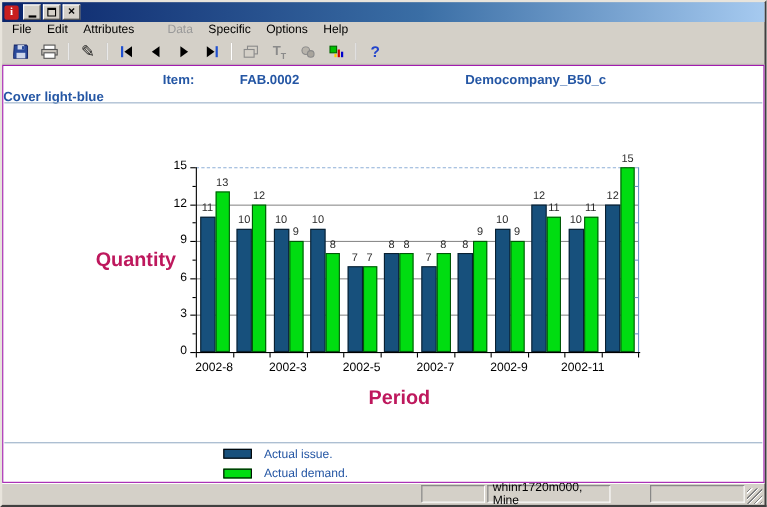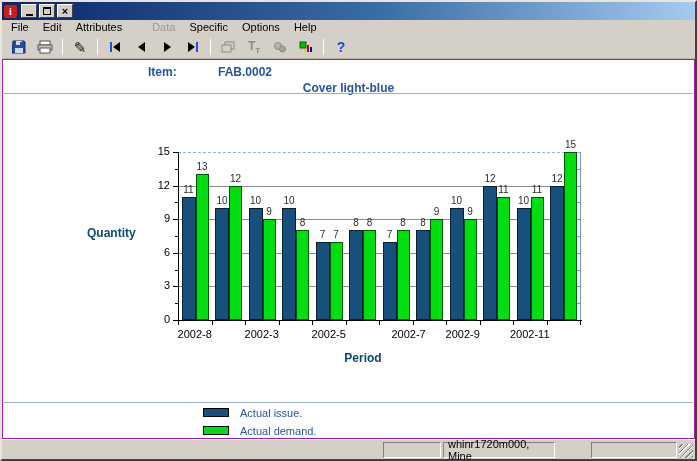--- a/index.html
+++ b/index.html
@@ -26,41 +26,41 @@
   .tri-right{width:0;height:0;border-top:5px solid transparent;border-bottom:5px solid transparent;border-left:7px solid #000;}
   .nav-bar{width:2px;height:10px;background:#2050d0;}
   .nav-wrap{display:flex;align-items:center;gap:1px;}
   .pencil{font-size:15px;color:#111;line-height:15px;}
   .tt-gray{color:#8a8a8a;font-weight:bold;font-size:12px;}
   .tt-gray sub{font-size:8px;}
   .help-q{color:#2244cc;font-weight:bold;font-size:14px;}
   
   .content{flex:1 1 auto;background:#fff;border:1px solid #a21caf;position:relative;overflow:hidden;}
   .hdr-text{position:absolute;color:#2456a4;font-size:12px;font-weight:bold;white-space:nowrap;}
-  .chart-title{position:absolute;left:0;right:0;text-align:center;color:#2456a4;font-size:12px;font-weight:bold;}
+  .chart-title{position:absolute;left:0;right:0;text-align:left;color:#2456a4;font-size:12px;font-weight:bold;}
   .sep-line{position:absolute;left:1px;right:1px;height:1px;background:#9ab0c8;}
-  .axis-label{position:absolute;color:#0c4a6e;font-size:12px;font-weight:bold;white-space:nowrap;}
+  .axis-label{position:absolute;color:#be185d;font-size:18px;font-weight:bold;white-space:nowrap;}
   
   .gridline{position:absolute;height:0;border-top:1px solid #8c8c8c;z-index:0;}
   .gridline.dashed{border-top:1px dashed #8fb0d8;}
   .plot-right{position:absolute;width:0;border-left:1px solid #6f94c8;z-index:0;}
   .axis-y{position:absolute;width:1px;background:#000;z-index:3;}
   .axis-x{position:absolute;height:1px;background:#000;z-index:3;}
   .ytick{position:absolute;height:1px;background:#000;z-index:3;}
   .rtick{position:absolute;height:1px;background:#6f94c8;z-index:3;}
   .xtick{position:absolute;width:1px;height:4px;background:#000;z-index:3;}
   .ylab{position:absolute;width:26px;text-align:right;font-size:11px;color:#000;}
   .xlab{position:absolute;width:60px;text-align:center;font-size:11px;color:#000;}
   .bar{position:absolute;border:1px solid rgba(0,0,0,0.6);z-index:2;}
   .vlab{position:absolute;width:22px;text-align:center;font-size:10px;color:#2b2b2b;z-index:1;}
   
   .legend-swatch{position:absolute;width:26px;height:9px;border:1px solid #000;}
   .legend-label{position:absolute;color:#2456a4;font-size:11px;white-space:nowrap;}
   
-  .statusbar{height:20px;flex:0 0 auto;border-top:1px solid #fff;display:flex;align-items:center;padding:1px 2px;gap:2px;}
+  .statusbar{height:20px;flex:0 0 auto;border-top:1px solid #fff;display:flex;align-items:flex-start;padding:1px 2px;gap:2px;}
   .sb-spacer{flex:1;}
   .sb-panel{height:16px;border:1px solid;border-color:#808080 #fff #fff #808080;font-size:11px;color:#000;display:flex;align-items:center;justify-content:center;padding:0 4px;}
   .sb-gap{width:32px;}
   .sb-grip{width:14px;height:14px;align-self:flex-end;background:repeating-linear-gradient(135deg,transparent 0 2px,#808080 2px 3px,#fff 3px 4px);}
 </style>
 </head>
 <body>
 
 <div class="window">
 
@@ -154,20 +154,21 @@
     </button>
     <span class="tb-sep"></span>
     <button class="tb-btn">
         <span class="help-q">?</span>
       </button>
   </div>
 
   <div class="content" id="chart-area">
     <span class="hdr-text" style="left:145px;top:5px;">Item:</span>
     <span class="hdr-text" style="left:215px;top:5px;">FAB.0002</span>
+    <span class="hdr-text" style="left:420px;top:5px;">Democompany_B50_c</span>
     <div class="chart-title" style="top:21px;">Cover light-blue</div>
     <div class="sep-line" style="top:33px;"></div>
 
     <div class="axis-label" style="left:84px;top:166px;">Quantity</div>
     <div class="axis-label" style="left:330px;top:291px;width:60px;text-align:center;">Period</div>
 
     <div class="sep-line" style="top:342px;"></div>
     <div class="legend-swatch" style="left: 200px; top: 348px; background: rgb(23, 80, 124);"></div>
     <span class="legend-label" style="left:237px;top:347px;">Actual issue.</span>
     <div class="legend-swatch" style="left: 200px; top: 366px; background: rgb(0, 221, 17);"></div>
@@ -211,21 +212,21 @@
       <div class="xtick" style="left: 376px; top: 261px;"></div>
       <div class="xtick" style="left: 409.5px; top: 261px;"></div>
       <div class="xtick" style="left: 443px; top: 261px;"></div>
       <div class="xtick" style="left: 476.5px; top: 261px;"></div>
       <div class="xtick" style="left: 510px; top: 261px;"></div>
       <div class="xtick" style="left: 543.5px; top: 261px;"></div>
       <div class="xtick" style="left: 577px; top: 261px;"></div>
       <div class="xlab" style="left: 161.75px; top: 268px;">2002-8</div>
       <div class="xlab" style="left: 228.75px; top: 268px;">2002-3</div>
       <div class="xlab" style="left: 295.75px; top: 268px;">2002-5</div>
-      <div class="xlab" style="left: 362.75px; top: 268px; text-align: right;">2002-7</div>
+      <div class="xlab" style="left: 362.75px; top: 268px;">2002-7</div>
       <div class="xlab" style="left: 429.75px; top: 268px;">2002-9</div>
       <div class="xlab" style="left: 496.75px; top: 268px;">2002-11</div>
       <div class="vlab" style="left: 174.5px; top: 123.8px;">11</div>
       <div class="vlab" style="left: 188px; top: 101.4px;">13</div>
       <div class="bar" style="left: 178.5px; width: 14px; top: 136.8px; height: 123.2px; background: rgb(23, 80, 124);"></div>
       <div class="bar" style="left: 192.5px; width: 13px; top: 114.4px; height: 145.6px; background: rgb(0, 221, 17);"></div>
       <div class="vlab" style="left: 208px; top: 135px;">10</div>
       <div class="vlab" style="left: 221.5px; top: 112.6px;">12</div>
       <div class="bar" style="left: 212px; width: 14px; top: 148px; height: 112px; background: rgb(23, 80, 124);"></div>
       <div class="bar" style="left: 226px; width: 13px; top: 125.6px; height: 134.4px; background: rgb(0, 221, 17);"></div>

